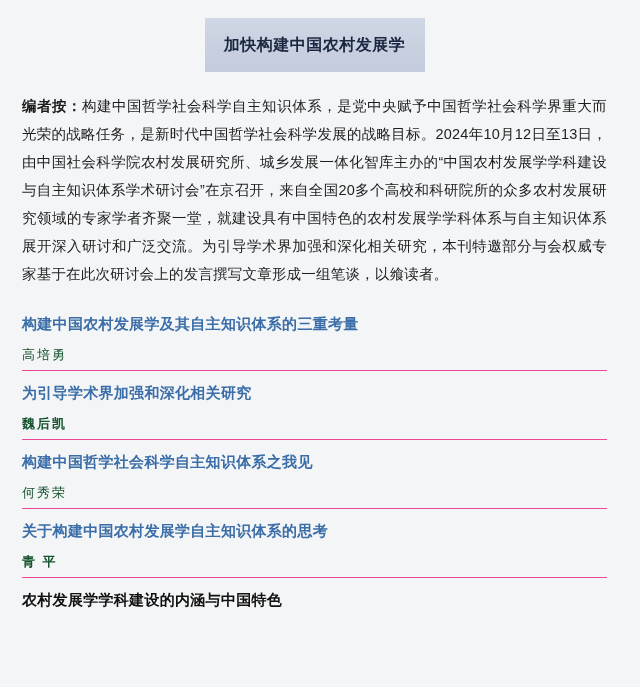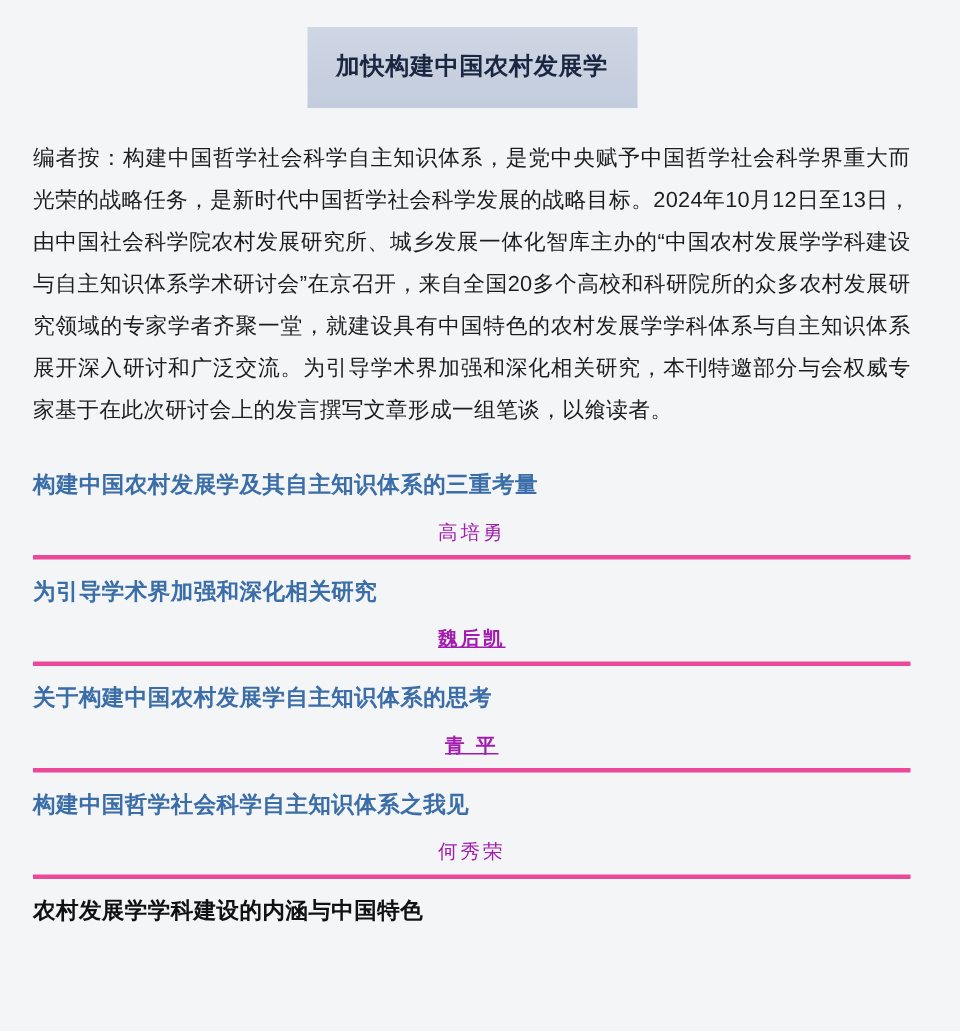--- a/index.html
+++ b/index.html
@@ -46,53 +46,52 @@
   
   .editor-note {
     margin-top: 20px;
     font-size: 14.5px;
     line-height: 28px;
     text-align: justify;
     color: #1d1d1d;
     letter-spacing: 0.2px;
   }
   .editor-note .label {
-    font-weight: normal;
+    font-weight: bold;
   }
   
   .article-list {
     margin-top: 14px;
   }
   .article {
-    border-bottom: 3px solid #ec4899;
+    border-bottom: 1px solid #ec4899;
     padding: 10px 0 6px 0;
   }
   .article:last-child {
     border-bottom: none;
   }
   .article-title {
     font-size: 15px;
     font-weight: bold;
     line-height: 24px;
     color: #3b6ea8;
     letter-spacing: 0.3px;
   }
   .article-title.plain {
     color: #111111;
   }
   .article-author {
     font-size: 13px;
-    color: #a21caf;
-    text-align: center;
+    color: #14532d;
+    text-align: left;
     margin-top: 10px;
     letter-spacing: 2px;
   }
   .article-author.bold {
     font-weight: bold;
-    text-decoration: underline;
   }
 </style>
 </head>
 <body>
 
 <div class="page">
 
   <div class="title-banner-wrap">
     <div class="title-banner">
       <div class="line">加快构建中国农村发展学</div>
@@ -109,27 +108,27 @@
       <div class="article-title">构建中国农村发展学及其自主知识体系的三重考量</div>
       <div class="article-author">高培勇</div>
     </div>
 
     <div class="article">
       <div class="article-title">为引导学术界加强和深化相关研究</div>
       <div class="article-author bold">魏后凯</div>
     </div>
 
     <div class="article">
-      <div class="article-title">关于构建中国农村发展学自主知识体系的思考</div>
-      <div class="article-author bold">青 平</div>
+      <div class="article-title">构建中国哲学社会科学自主知识体系之我见</div>
+      <div class="article-author">何秀荣</div>
     </div>
 
     <div class="article">
-      <div class="article-title">构建中国哲学社会科学自主知识体系之我见</div>
-      <div class="article-author">何秀荣</div>
+      <div class="article-title">关于构建中国农村发展学自主知识体系的思考</div>
+      <div class="article-author bold">青 平</div>
     </div>
 
 
     <div class="article">
       <div class="article-title plain">农村发展学学科建设的内涵与中国特色</div>
 
     </div>
 
   </div>
 </div>

